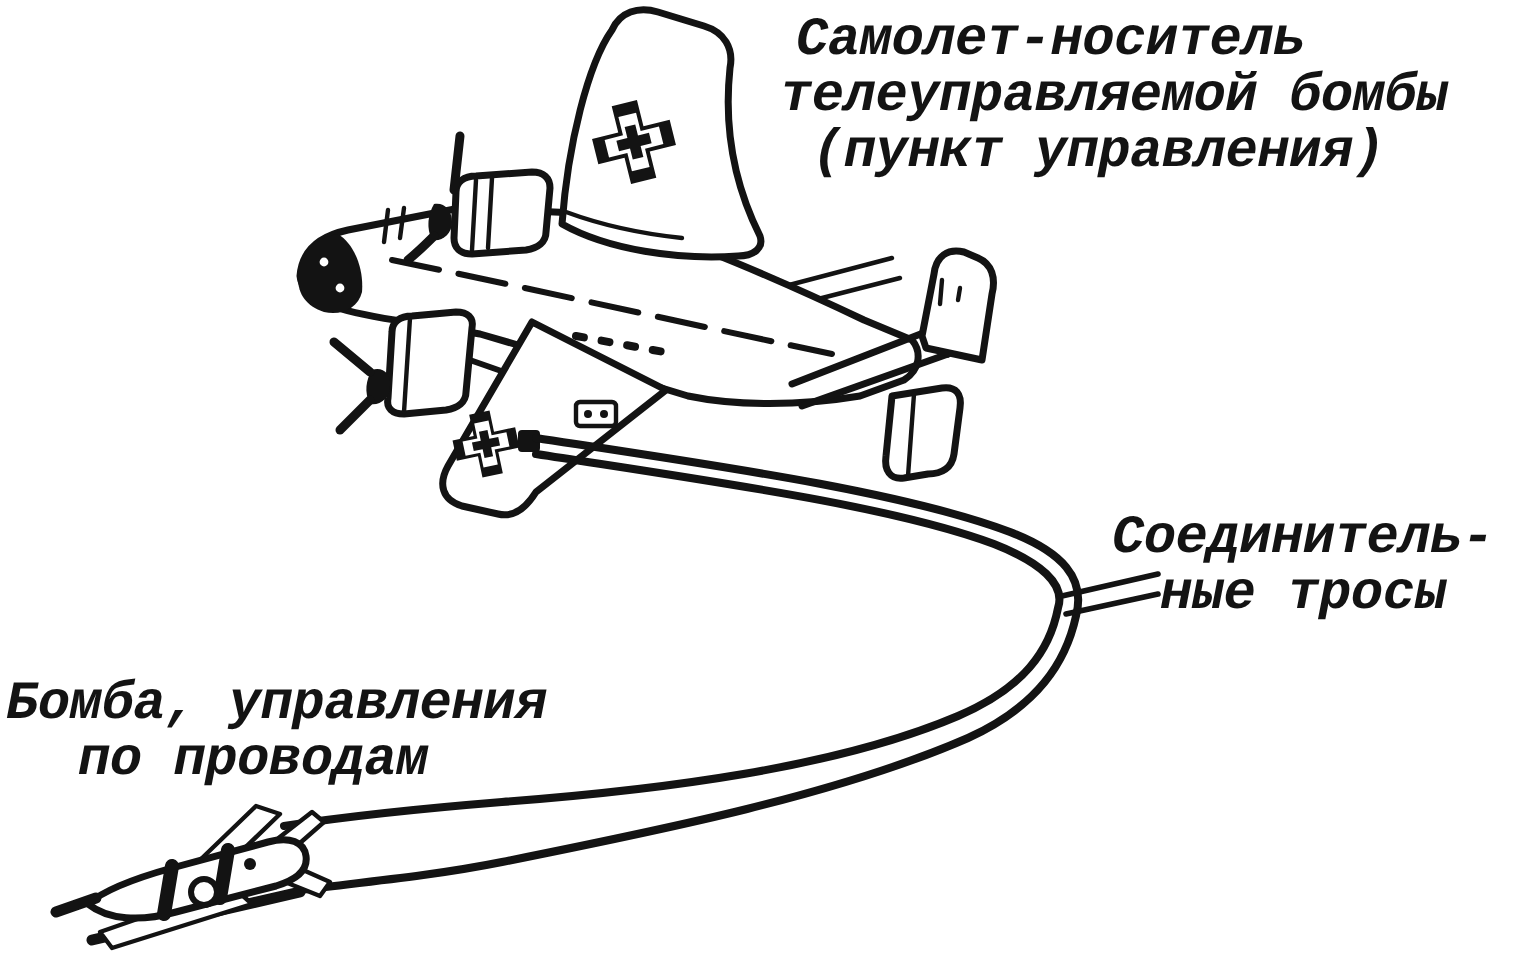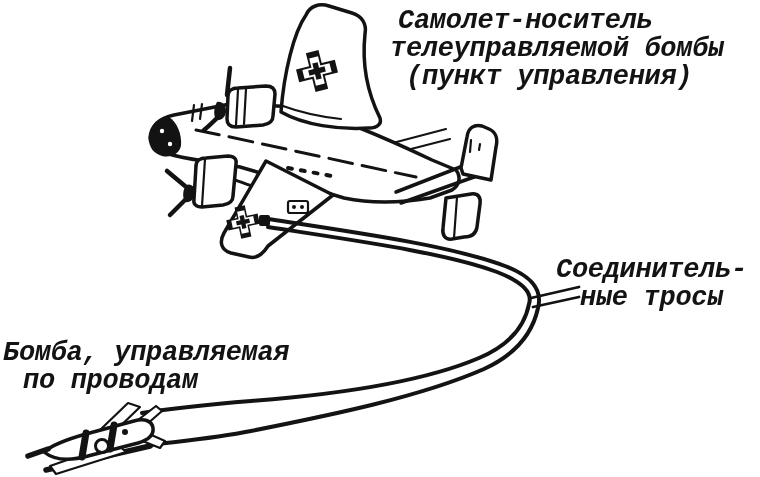--- a/index.html
+++ b/index.html
@@ -31,21 +31,21 @@
     font-size:27px; line-height:28px;
     letter-spacing:-0.3px; white-space:nowrap;
   }
   .lbl span{ display:block; }
   #lbl-carrier{ left:390px; top:7px; }
   #lbl-carrier .i1{ margin-left:8px; }
   #lbl-carrier .i3{ margin-left:16px; }
   #lbl-cables{ left:556px; top:256px; }
   #lbl-cables .i2{ margin-left:24px; }
   #lbl-bomb{ left:3px; top:339px; }
-  #lbl-bomb .i2{ margin-left:20px; }
+  #lbl-bomb .i2{ margin-left:36px; }
 </style>
 </head>
 <body>
 
 <div class="stage">
 
   <svg width="760" height="477" viewBox="0 0 760 477">
 
     <defs>
       <path id="xcross" d="M-20,-6.5 L-6.5,-6.5 L-6.5,-20 L6.5,-20 L6.5,-6.5 L20,-6.5 L20,6.5 L6.5,6.5 L6.5,20 L-6.5,20 L-6.5,6.5 L-20,6.5 Z"></path>
@@ -135,17 +135,17 @@
     <span class="i2">телеуправляемой бомбы</span>
     <span class="i3">(пункт управления)</span>
   </div>
 
   <div class="lbl" id="lbl-cables">
     <span class="i1">Соединитель-</span>
     <span class="i2">ные тросы</span>
   </div>
 
   <div class="lbl" id="lbl-bomb">
-    <span class="i1">Бомба, управляемая</span>
+    <span class="i1">Бомба, управления</span>
     <span class="i2">по проводам</span>
   </div>
 
 </div>
 
 </body></html>

